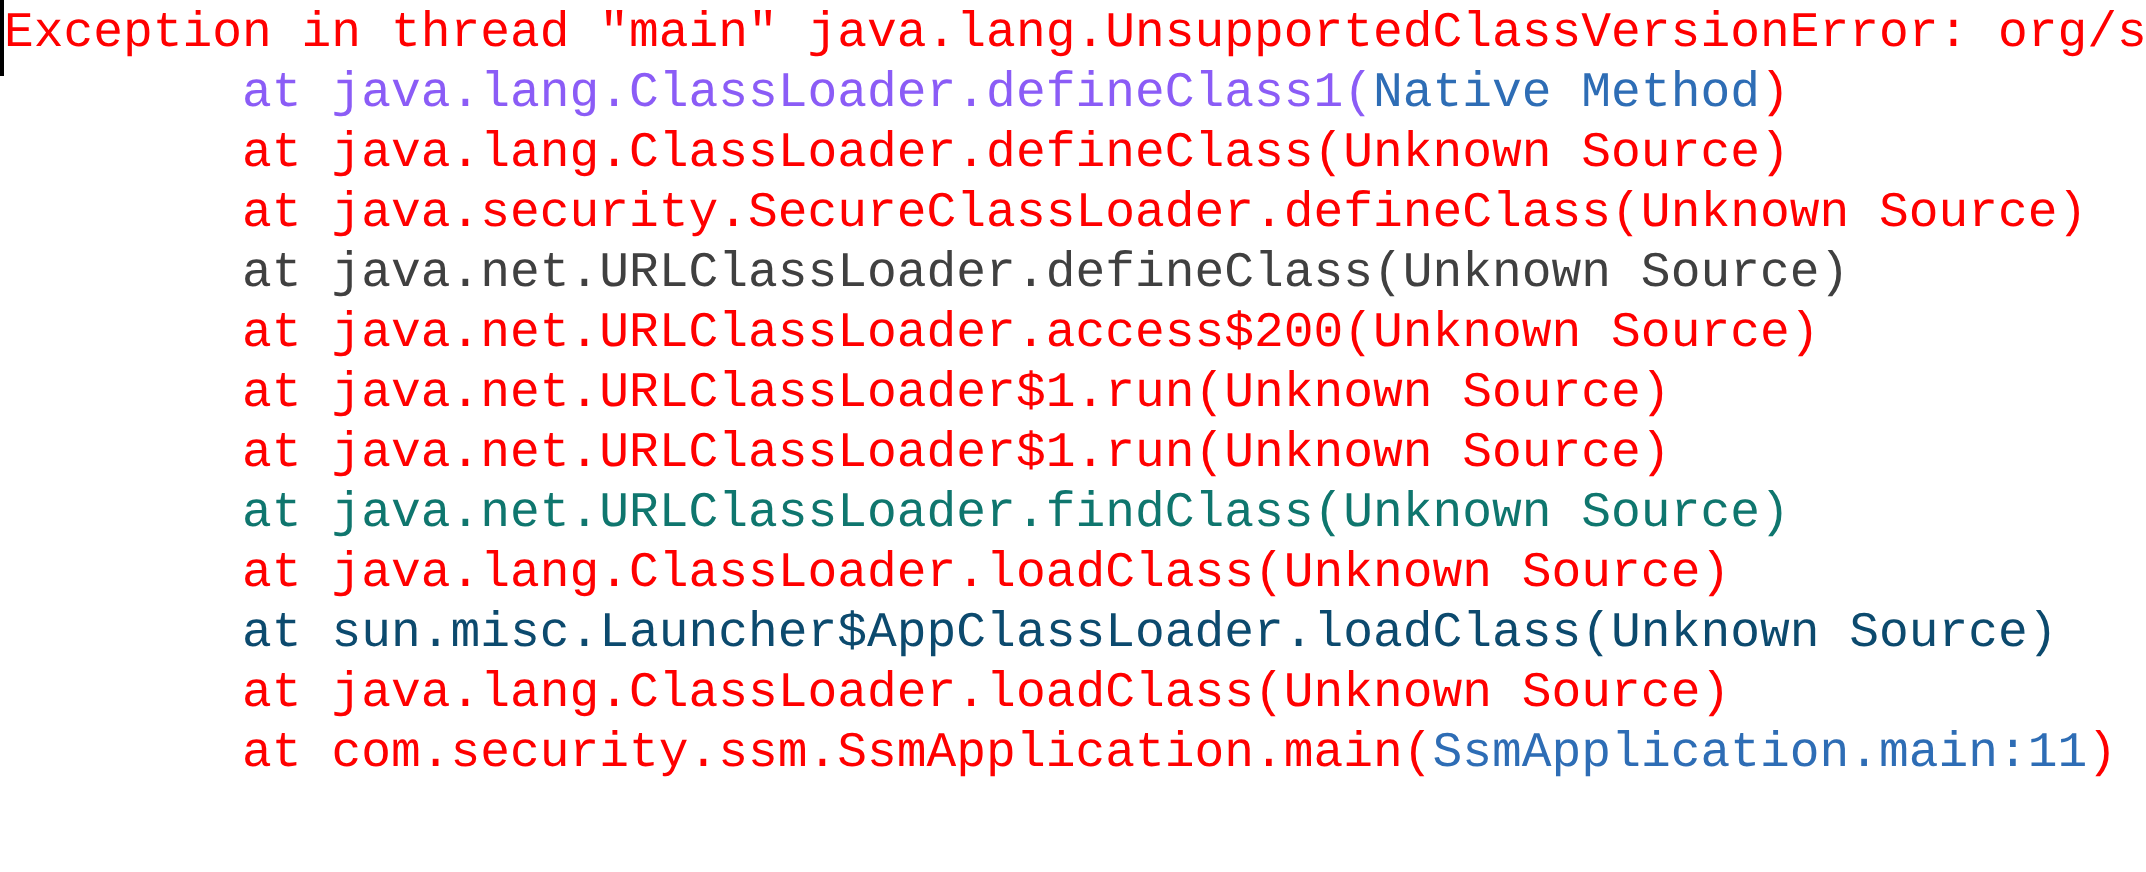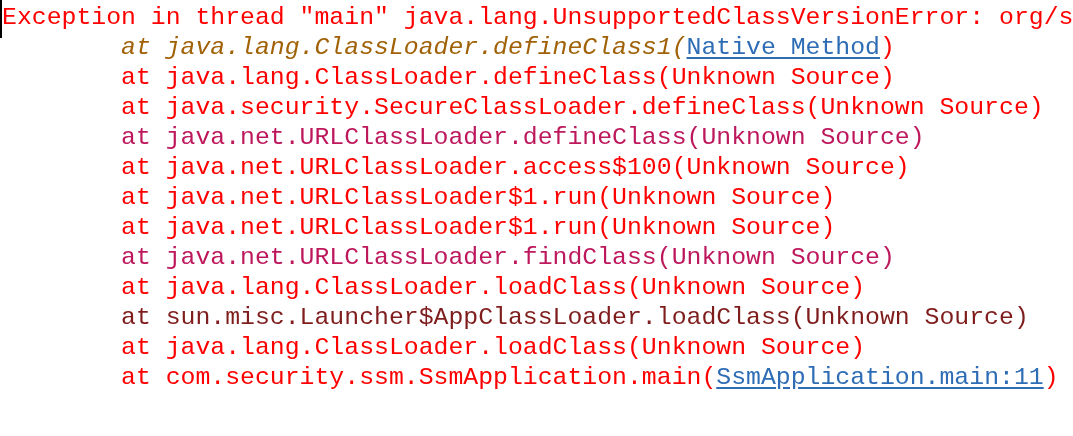--- a/index.html
+++ b/index.html
@@ -23,46 +23,45 @@
   .console-line {
     white-space: pre;
     tab-size: 8;
     -moz-tab-size: 8;
     height: 30px;
   }
   .console-line span.seg {
     white-space: pre;
   }
   .console-line a.stack-link {
-    text-decoration: underline;
     text-underline-offset: 3px;
     cursor: pointer;
   }
   .caret {
     position: absolute;
     left: 0;
     top: 0;
     width: 2px;
     height: 38px;
     background: #000000;
   }
 </style>
 </head>
 <body>
 
 <div class="console">
   <div class="caret" style="background: rgb(0, 0, 0);"></div>
   <div id="lines">
       <div class="console-line"><span class="seg" style="color: rgb(255, 0, 0);">Exception in thread "main" java.lang.UnsupportedClassVersionError: org/s</span></div>
-      <div class="console-line"><span class="seg" style="color: #a16207; font-style: italic;">	at java.lang.ClassLoader.defineClass1(</span><a class="stack-link" style="color: rgb(46, 109, 181);">Native Method</a><span class="seg" style="color: rgb(255, 0, 0);">)</span></div>
+      <div class="console-line"><span class="seg" style="color: #8b5cf6;">	at java.lang.ClassLoader.defineClass1(</span><a class="stack-link" style="color: rgb(46, 109, 181);">Native Method</a><span class="seg" style="color: rgb(255, 0, 0);">)</span></div>
       <div class="console-line"><span class="seg" style="color: rgb(255, 0, 0); text-align: center;">	at java.lang.ClassLoader.defineClass(Unknown Source)</span></div>
       <div class="console-line"><span class="seg" style="color: rgb(255, 0, 0); text-align: center;">	at java.security.SecureClassLoader.defineClass(Unknown Source)</span></div>
-      <div class="console-line"><span class="seg" style="color: #be185d;">	at java.net.URLClassLoader.defineClass(Unknown Source)</span></div>
-      <div class="console-line"><span class="seg" style="color: rgb(255, 0, 0);">	at java.net.URLClassLoader.access$100(Unknown Source)</span></div>
+      <div class="console-line"><span class="seg" style="color: #404040;">	at java.net.URLClassLoader.defineClass(Unknown Source)</span></div>
+      <div class="console-line"><span class="seg" style="color: rgb(255, 0, 0);">	at java.net.URLClassLoader.access$200(Unknown Source)</span></div>
       <div class="console-line"><span class="seg" style="color: rgb(255, 0, 0);">	at java.net.URLClassLoader$1.run(Unknown Source)</span></div>
       <div class="console-line"><span class="seg" style="color: rgb(255, 0, 0);">	at java.net.URLClassLoader$1.run(Unknown Source)</span></div>
-      <div class="console-line"><span class="seg" style="color: #be185d;">	at java.net.URLClassLoader.findClass(Unknown Source)</span></div>
+      <div class="console-line"><span class="seg" style="color: #0f766e;">	at java.net.URLClassLoader.findClass(Unknown Source)</span></div>
       <div class="console-line"><span class="seg" style="color: rgb(255, 0, 0);">	at java.lang.ClassLoader.loadClass(Unknown Source)</span></div>
-      <div class="console-line"><span class="seg" style="color: #7f1d1d;">	at sun.misc.Launcher$AppClassLoader.loadClass(Unknown Source)</span></div>
+      <div class="console-line"><span class="seg" style="color: #0c4a6e;">	at sun.misc.Launcher$AppClassLoader.loadClass(Unknown Source)</span></div>
       <div class="console-line"><span class="seg" style="color: rgb(255, 0, 0);">	at java.lang.ClassLoader.loadClass(Unknown Source)</span></div>
       <div class="console-line"><span class="seg" style="color: rgb(255, 0, 0);">	at com.security.ssm.SsmApplication.main(</span><a class="stack-link" style="color: rgb(46, 109, 181);">SsmApplication.main:11</a><span class="seg" style="color: rgb(255, 0, 0);">)</span></div>
     </div>
 </div>
 
 </body></html>

